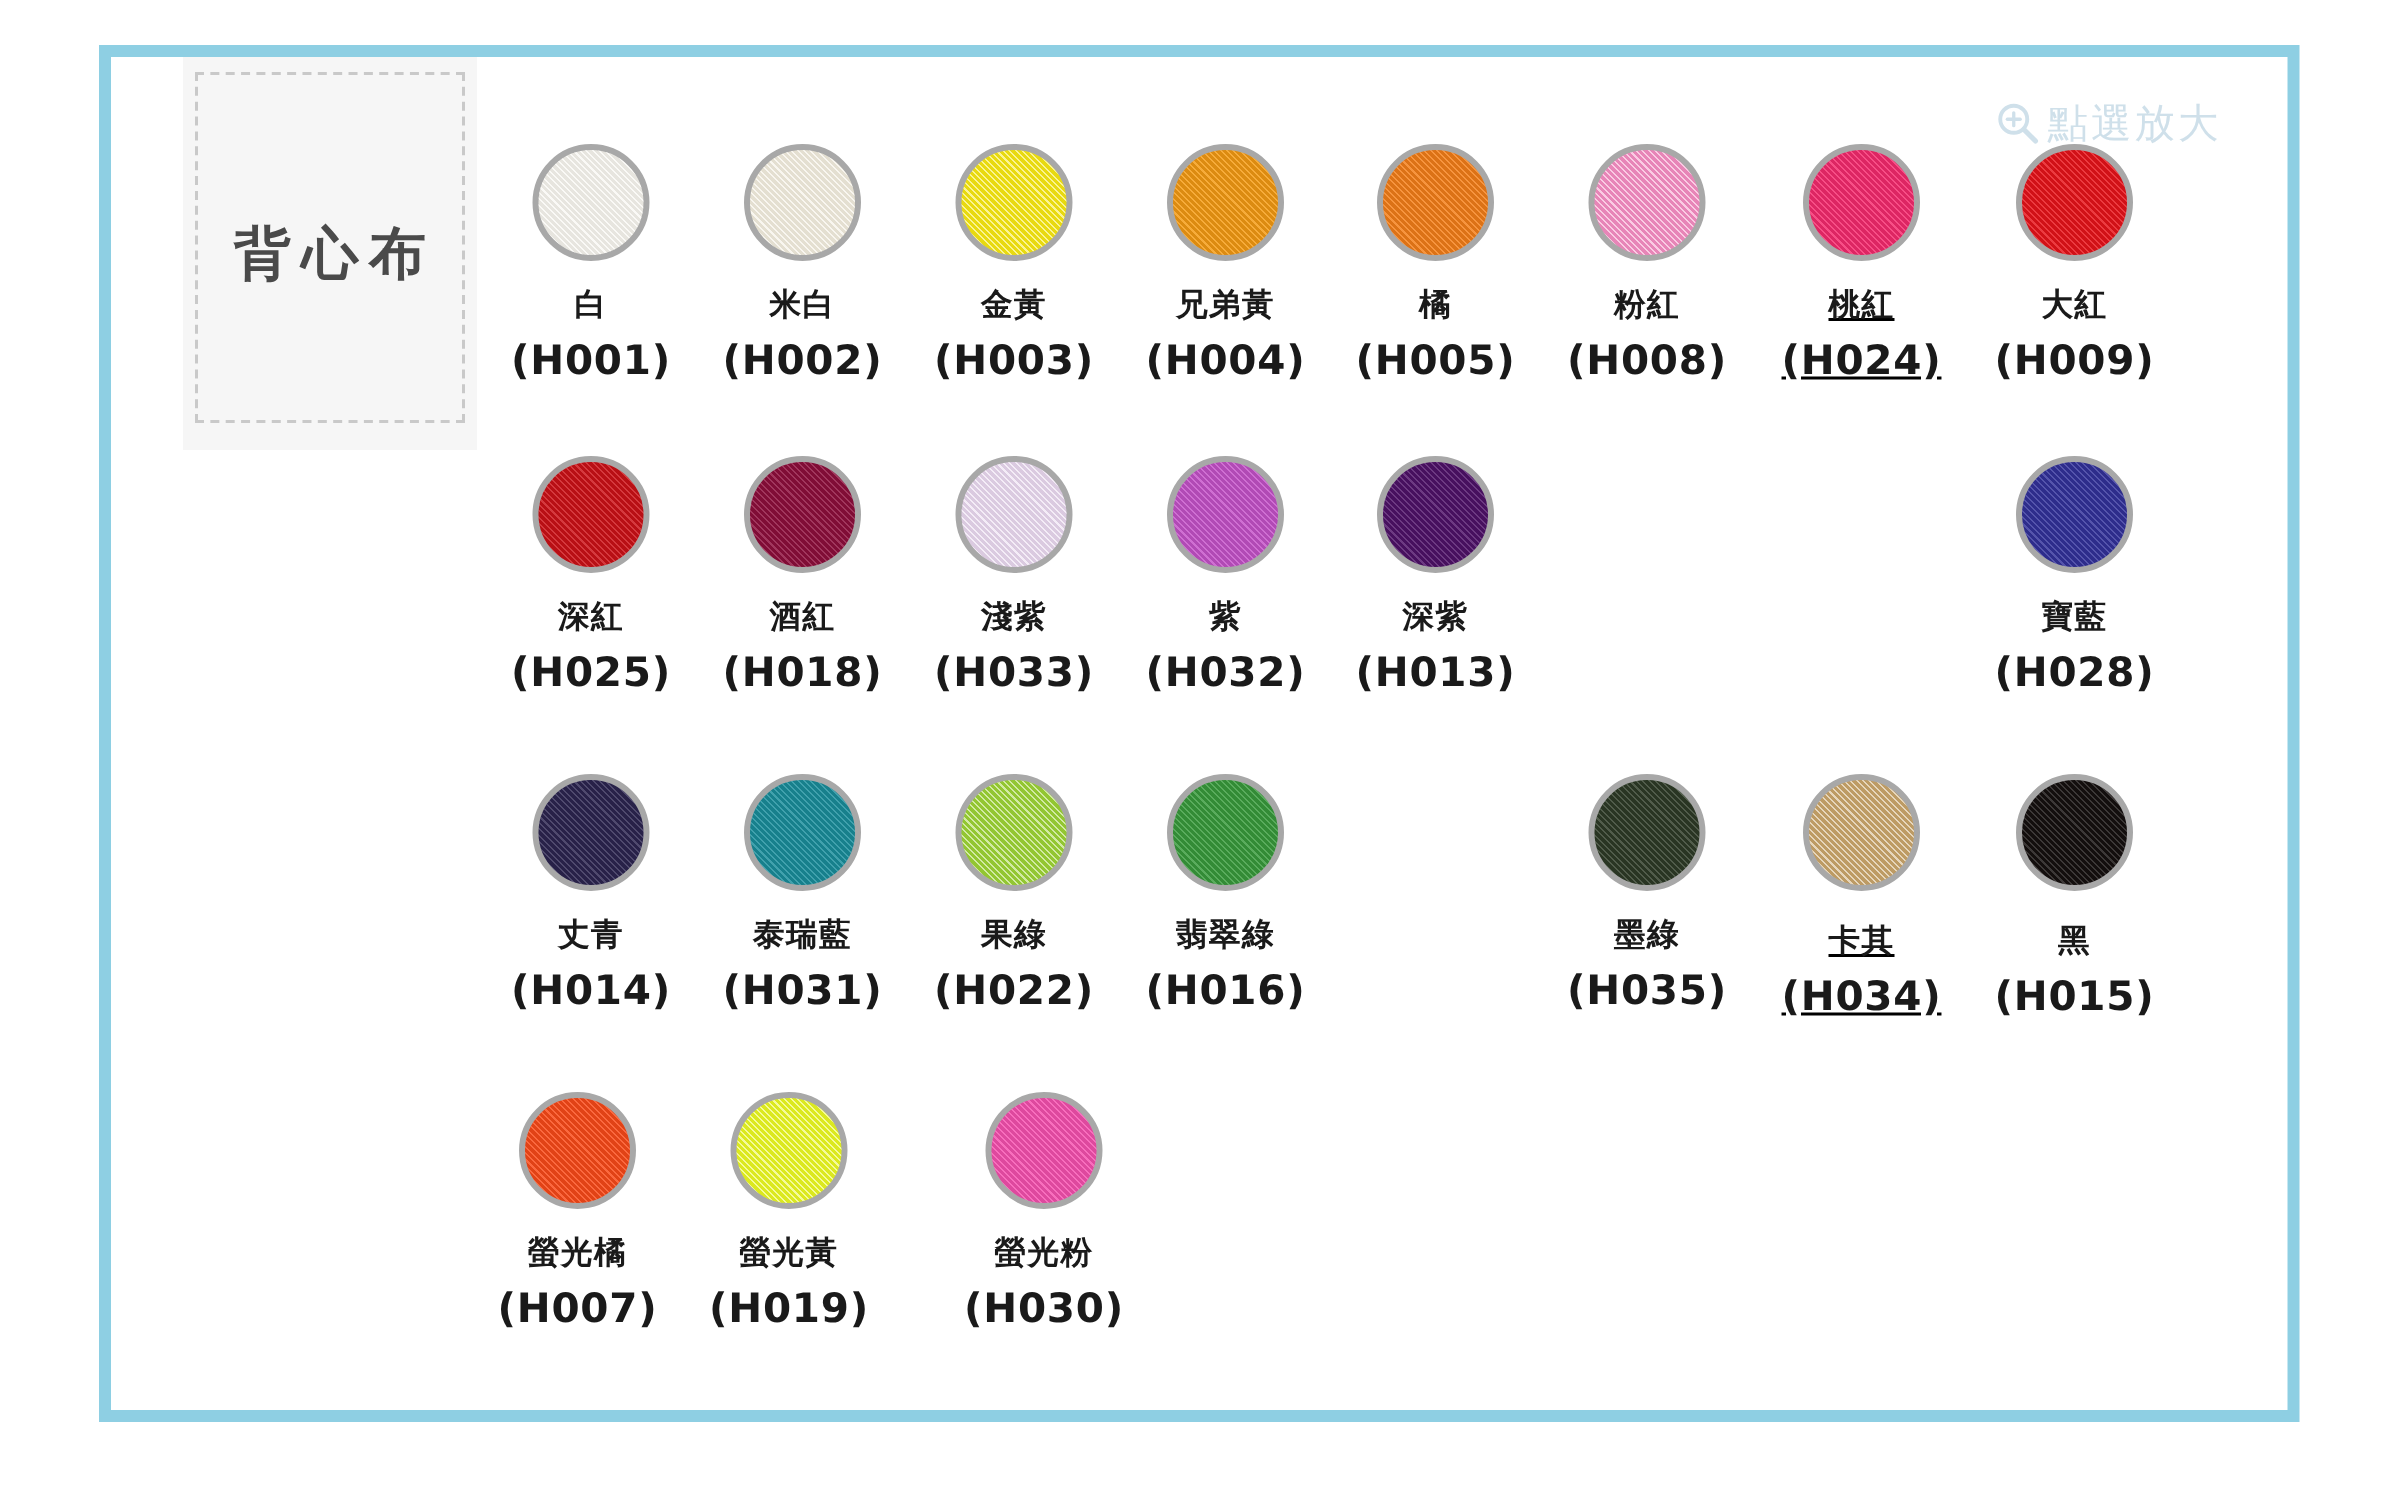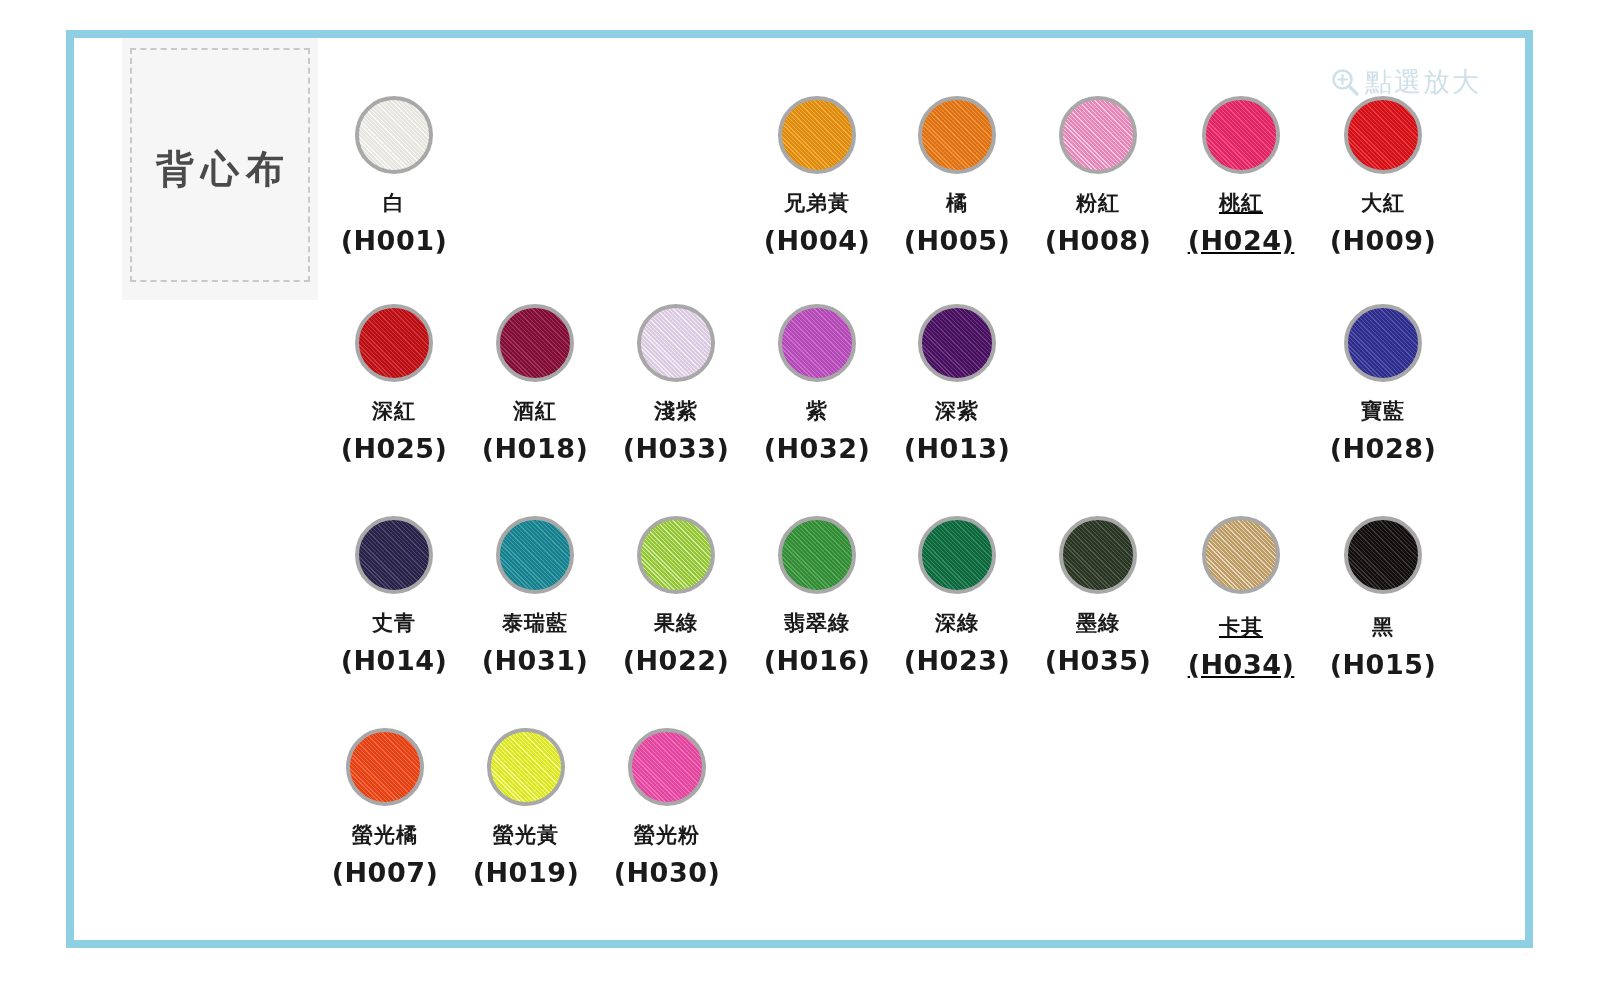--- a/index.html
+++ b/index.html
@@ -112,21 +112,21 @@
   .swatch-row.r0 .c0, .swatch-row.r1 .c0, .swatch-row.r2 .c0 { left: 320px; }
   .swatch-row.r0 .c1, .swatch-row.r1 .c1, .swatch-row.r2 .c1 { left: 461px; }
   .swatch-row.r0 .c2, .swatch-row.r1 .c2, .swatch-row.r2 .c2 { left: 602px; }
   .swatch-row.r0 .c3, .swatch-row.r1 .c3, .swatch-row.r2 .c3 { left: 743px; }
   .swatch-row.r0 .c4, .swatch-row.r1 .c4, .swatch-row.r2 .c4 { left: 883px; }
   .swatch-row.r0 .c5, .swatch-row.r1 .c5, .swatch-row.r2 .c5 { left: 1024px; }
   .swatch-row.r0 .c6, .swatch-row.r1 .c6, .swatch-row.r2 .c6 { left: 1167px; text-decoration: underline; }
   .swatch-row.r0 .c7, .swatch-row.r1 .c7, .swatch-row.r2 .c7 { left: 1309px; }
   .swatch-row.r3 .c0 { left: 311px; }
   .swatch-row.r3 .c1 { left: 452px; }
-  .swatch-row.r3 .c2 { left: 593px; text-align: center; }
+  .swatch-row.r3 .c2 { left: 622px; text-align: center; }
 
   
   .swatch-row.r2 .c6 .swatch-label,
   .swatch-row.r2 .c7 .swatch-label { padding-top: 4px; }
 
   .swatch-disc {
     width: 78px;
     height: 78px;
     border-radius: 50%;
     margin: 0 auto;
@@ -199,20 +199,30 @@
     <span>點選放大</span>
   </div>
 
   <div id="swatch-grid">
       <div class="swatch-row r0">
         <div class="swatch-cell c0">
           <div class="swatch-disc light" style="background-color: rgb(244, 242, 236);"></div>
           <div class="swatch-label">白</div>
           <div class="swatch-code">(H001)</div>
         </div>
+        <div class="swatch-cell c1">
+          <div class="swatch-disc light" style="background-color: rgb(241, 236, 221);"></div>
+          <div class="swatch-label">米白</div>
+          <div class="swatch-code">(H002)</div>
+        </div>
+        <div class="swatch-cell c2">
+          <div class="swatch-disc light" style="background-color: rgb(245, 230, 17);"></div>
+          <div class="swatch-label">金黃</div>
+          <div class="swatch-code">(H003)</div>
+        </div>
         <div class="swatch-cell c3">
           <div class="swatch-disc" style="background-color: rgb(245, 155, 19);"></div>
           <div class="swatch-label">兄弟黃</div>
           <div class="swatch-code">(H004)</div>
         </div>
         <div class="swatch-cell c4">
           <div class="swatch-disc" style="background-color: rgb(245, 127, 24);"></div>
           <div class="swatch-label">橘</div>
           <div class="swatch-code">(H005)</div>
         </div>
@@ -278,25 +288,20 @@
         <div class="swatch-cell c2">
           <div class="swatch-disc light" style="background-color: rgb(155, 209, 53);"></div>
           <div class="swatch-label">果綠</div>
           <div class="swatch-code">(H022)</div>
         </div>
         <div class="swatch-cell c3">
           <div class="swatch-disc" style="background-color: rgb(57, 155, 60);"></div>
           <div class="swatch-label">翡翠綠</div>
           <div class="swatch-code">(H016)</div>
         </div>
-        <div class="swatch-cell c4">
-          <div class="swatch-disc" style="background-color: rgb(13, 115, 68);"></div>
-          <div class="swatch-label">深綠</div>
-          <div class="swatch-code">(H023)</div>
-        </div>
         <div class="swatch-cell c5">
           <div class="swatch-disc" style="background-color: rgb(46, 59, 39);"></div>
           <div class="swatch-label">墨綠</div>
           <div class="swatch-code">(H035)</div>
         </div>
         <div class="swatch-cell c6">
           <div class="swatch-disc light" style="background-color: rgb(200, 164, 106);"></div>
           <div class="swatch-label">卡其</div>
           <div class="swatch-code">(H034)</div>
         </div>

